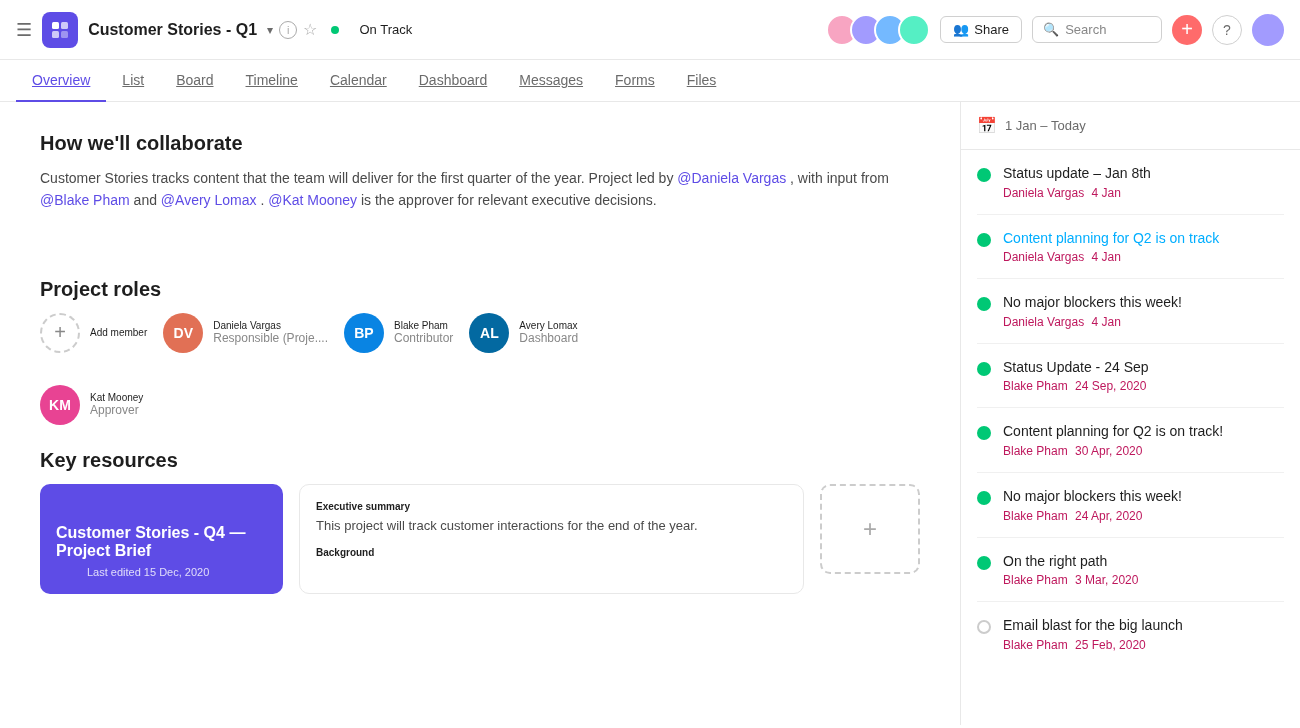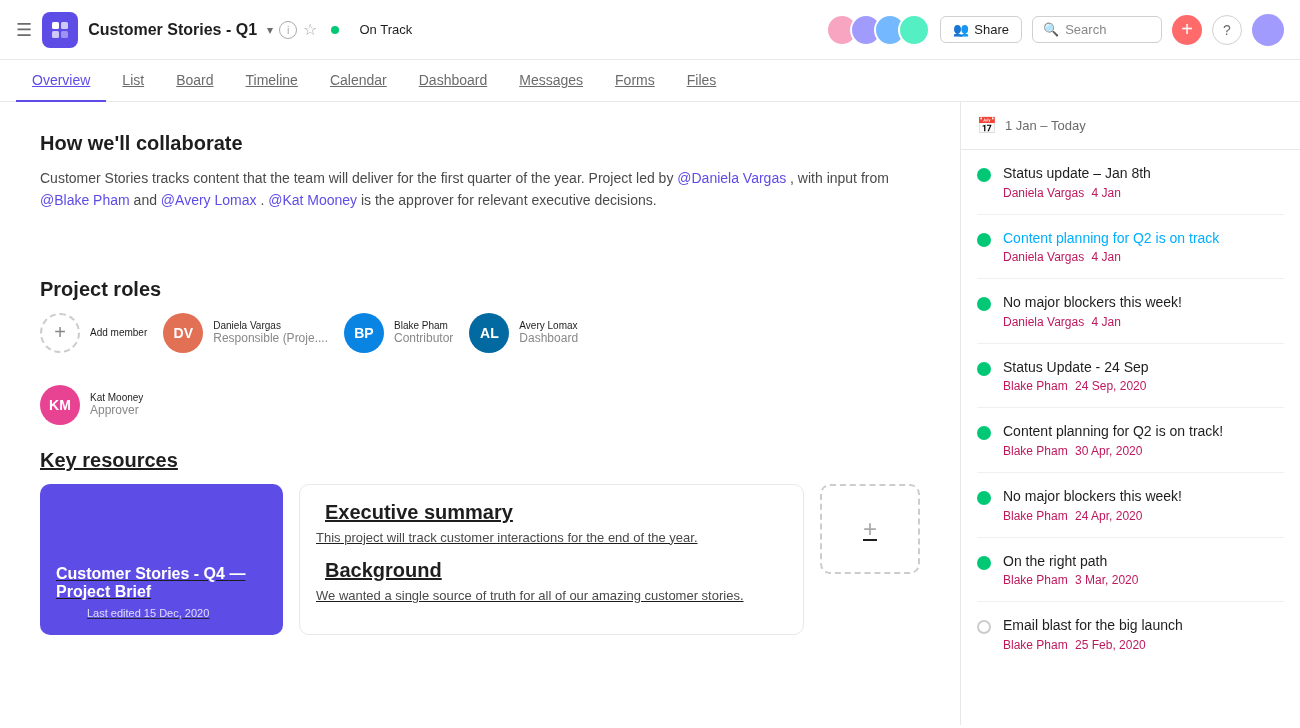--- a/index.html
+++ b/index.html
@@ -95,32 +95,32 @@
     .add-member-btn {
       width: 40px; height: 40px; border-radius: 50%; border: 2px dashed #ccc;
       display: flex; align-items: center; justify-content: center; color: #888; font-size: 20px;
       cursor: pointer;
     }
     .role-info { display: flex; flex-direction: column; }
     .role-name { font-size: 10px; font-weight: 500; color: #1e1e1e; }
     .role-label { font-size: 12px; color: #888; }
 
     
-    .resources-section { margin-top: 24px; text-decoration: underline; }
+    .resources-section { margin-top: 24px; }
     .resources-grid { display: flex; gap: 16px; margin-top: 12px; flex-wrap: wrap; }
     .resource-card-purple {
       width: 243px; min-height: 110px; background: #5e4ce6; border-radius: 10px;
       padding: 16px; color: #fff; display: flex; flex-direction: column; justify-content: flex-end;
     }
     .resource-title { font-size: 16px; font-weight: 700; margin-bottom: 6px; }
     .resource-date { font-size: 11px; opacity: 0.8; padding-left: 31px; }
     .resource-card-white {
       flex: 1; border: 1.5px solid #e8e8e8; border-radius: 10px; padding: 16px;
     }
-    .resource-section-title { font-size: 20px; font-weight: 600; margin-bottom: 4px; margin-left: 9px; }
+    .resource-section-title { font-size: 10px; font-weight: 600; margin-bottom: 4px; }
     .resource-section-desc { font-size: 13px; color: #4a4a4a; margin-bottom: 12px; line-height: 1.5; }
     .add-resource-btn {
       width: 100px; height: 90px; border: 2px dashed #ccc; border-radius: 10px;
       display: flex; align-items: center; justify-content: center; color: #aaa; font-size: 24px; cursor: pointer;
     }
 
     
     .sidebar {
       width: 340px; border-left: 1px solid #e8e8e8; overflow-y: auto;
       padding: 0; background: #fff;
@@ -288,21 +288,20 @@
       <div class="section-title">Key resources</div>
       <div class="resources-grid">
         <div class="resource-card-purple">
           <div class="resource-title">Customer Stories - Q4 — Project Brief</div>
           <div class="resource-date">Last edited 15 Dec, 2020</div>
         </div>
         <div class="resource-card-white">
           <div class="resource-section-title">Executive summary</div>
           <div class="resource-section-desc">This project will track customer interactions for the end of the year.</div>
           <div class="resource-section-title">Background</div>
-          <div class="resource-section-desc">We wanted a single source of truth for all of our amazing customer stories.</div>
         </div>
         <div class="add-resource-btn">+</div>
       </div>
     </div>
 
   </div>
 
   <div class="sidebar">
     <div class="sidebar-header">
       <span class="timeline-icon">📅</span>

